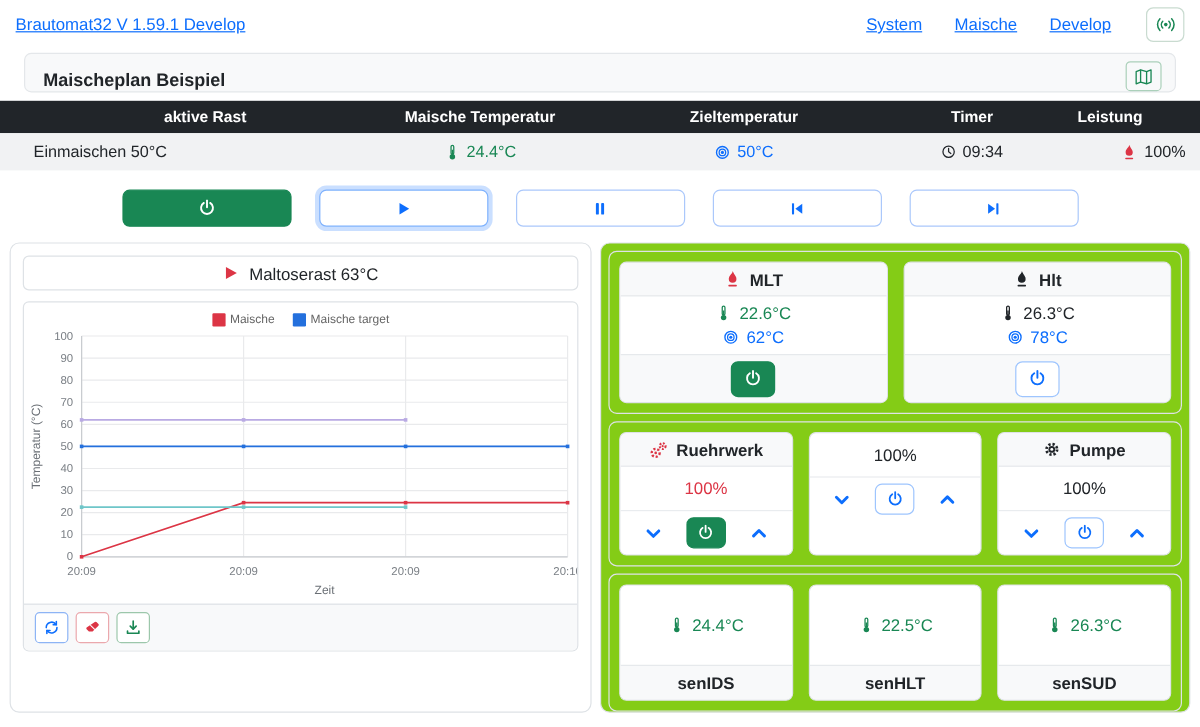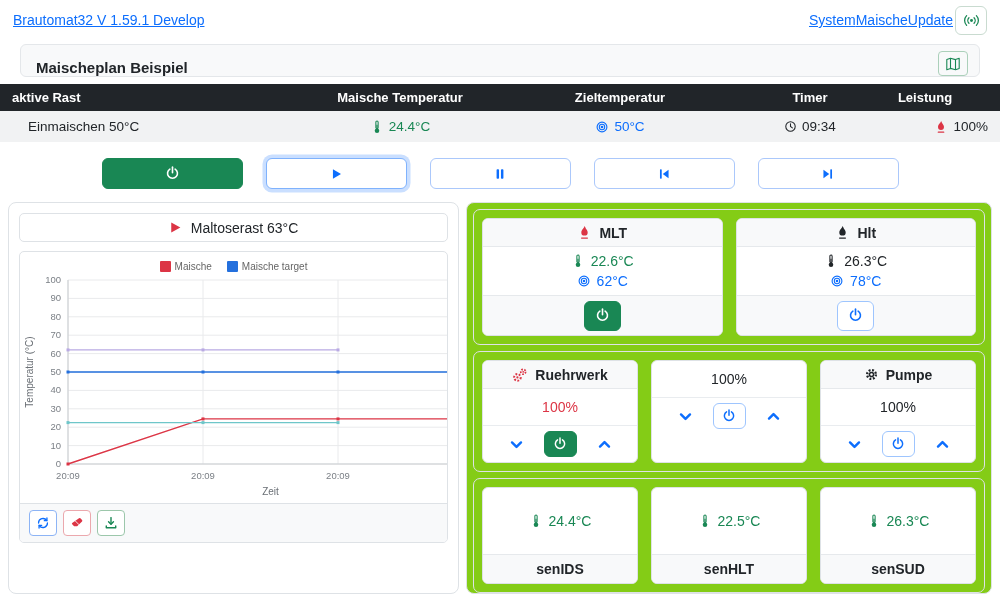--- a/index.html
+++ b/index.html
@@ -2,48 +2,48 @@
 <html><head>
 <meta charset="utf-8">
 <style>
   *{box-sizing:border-box;margin:0;padding:0}
   html,body{width:1000px;height:606px;overflow:hidden}
   body{font-family:"Liberation Sans",sans-serif;background:#fff;color:#212529;font-size:14px}
 
   
   .navbar{height:40px;display:flex;justify-content:space-between;align-items:center;padding:0 13px}
   .navbar a{color:#0d6efd;text-decoration:underline;font-size:14px;cursor:pointer}
-  .nav-right{display:flex;align-items:center;}
+  .nav-right{display:flex;align-items:center;gap:27px}
   .broadcast-btn{width:32px;height:29px;border:1px solid #c9dbd0;border-radius:6px;background:#fff;display:flex;align-items:center;justify-content:center;margin-left:2px;cursor:pointer}
 
   
   .page-header{margin:4px 20px 7px;height:33px;background:#f8f9fa;border:1px solid #e4e7ea;border-radius:6px;display:flex;align-items:flex-end;justify-content:space-between;padding:0 11px 0 15px}
   .page-title{font-size:15px;font-weight:600}
   .map-btn{width:30px;height:25px;border:1px solid #abd0ba;border-radius:4px;background:transparent;display:flex;align-items:center;justify-content:center;cursor:pointer}
 
   
   .thead,.trow{display:grid;grid-template-columns:330px 140px 300px 80px 150px;align-items:center}
   .thead{background:#212529;color:#fff;height:27px;font-weight:700;font-size:13px}
   .thead>div{text-align:center}
-  .thead>div:first-child{text-align:left;padding-left:12px}
+  .thead>div:first-child{text-align:center;padding-left:12px}
   .trow{background:#f1f2f3;height:31px;font-size:13.5px}
   .cell{display:flex;align-items:center;justify-content:center;gap:5px}
   .cell.first{justify-content:flex-start;padding-left:28px}
   .cell.last{justify-content:flex-end;padding-right:12px}
   .txt-green{color:#198754}.txt-blue{color:#0d6efd}.txt-dark{color:#212529}.txt-red{color:#dc3545}
 
   
   .transport{display:flex;justify-content:center;gap:23px;margin:16px 0 13px}
   .t-btn{width:141px;height:31px;border-radius:6px;display:flex;align-items:center;justify-content:center;background:#fff;border:1px solid #abc8fb;cursor:pointer}
   .t-btn.green{background:#198754;border-color:#198754}
   .t-btn.focused{border-color:#7fb2fd;box-shadow:0 0 0 3.5px rgba(13,110,253,.22)}
 
   
   .main{display:flex;gap:7px;margin:0 8px;height:392px;align-items:stretch}
-  .left-panel{width:451px;border:1px solid #dee2e6;border-radius:8px;padding:10px;background:#fff}
+  .left-panel{width:485px;border:1px solid #dee2e6;border-radius:8px;padding:10px;background:#fff}
   .next-step{height:29px;border:1px solid #dee2e6;border-radius:5px;display:flex;align-items:center;justify-content:center;gap:9px;font-size:14px}
   .chart-card{margin-top:9px;border:1px solid #dee2e6;border-radius:5px;overflow:hidden}
   .chart-area{padding:7px 2px 0}
   #chart-legend{display:flex;justify-content:center;align-items:center;gap:15px;font-size:10px;color:#666;height:15px}
   .lg{display:flex;align-items:center;gap:4px;cursor:pointer}
   .sw{width:11px;height:11px;display:inline-block;border-radius:1px}
   .chart-footer{background:#f8f9fa;border-top:1px solid #dee2e6;padding:6px 9px;display:flex;gap:6px}
   .cf-btn{width:28px;height:26px;border-radius:4px;background:#fff;display:flex;align-items:center;justify-content:center;cursor:pointer}
   .cf-btn.blue{border:1px solid #8db4f5}.cf-btn.red{border:1px solid #eba8ad}.cf-btn.green{border:1px solid #9cc7ab}
   .tick{font-size:9.5px;fill:#7a7f85}
@@ -69,21 +69,21 @@
   .s-foot{background:#f8f9fa;border-top:1px solid #e6e9ec;height:29px;display:flex;align-items:center;justify-content:center;font-weight:700;font-size:14px}
 </style>
 </head>
 <body>
 
 <nav class="navbar">
   <a>Brautomat32 V 1.59.1 Develop</a>
   <div class="nav-right">
     <a>System</a>
     <a>Maische</a>
-    <a>Update</a>
+    <a>Develop</a>
     <button class="broadcast-btn">
       <svg width="17" height="17" viewBox="0 0 16 16">
         <circle cx="8" cy="8" r="1.4" fill="#198754"></circle>
         <g fill="none" stroke="#198754" stroke-width="1.2" stroke-linecap="round">
           <path d="M5.6 5.4a3.7 3.7 0 0 0 0 5.2"></path>
             <path d="M10.4 5.4a3.7 3.7 0 0 1 0 5.2"></path>
           <path d="M3.4 3.4a6.6 6.6 0 0 0 0 9.2"></path>
             <path d="M12.6 3.4a6.6 6.6 0 0 1 0 9.2"></path>
         </g>
       </svg>

